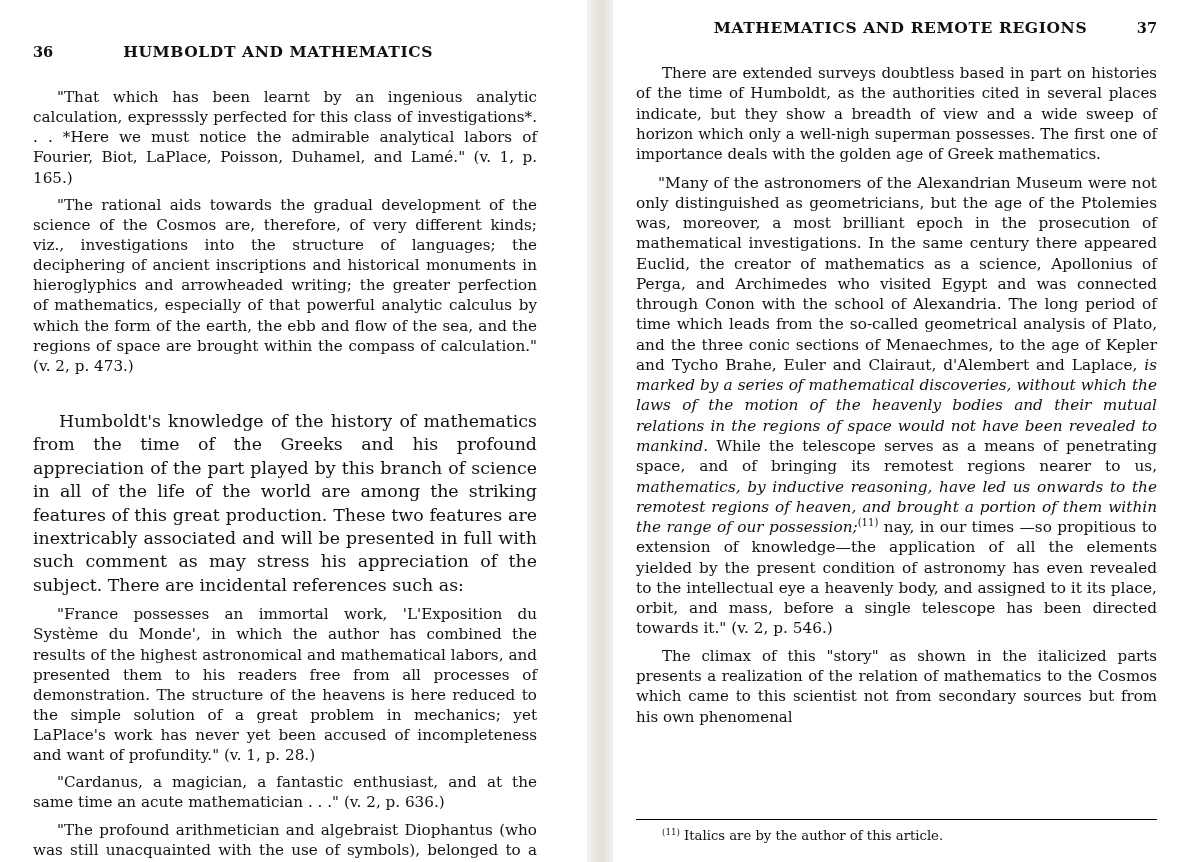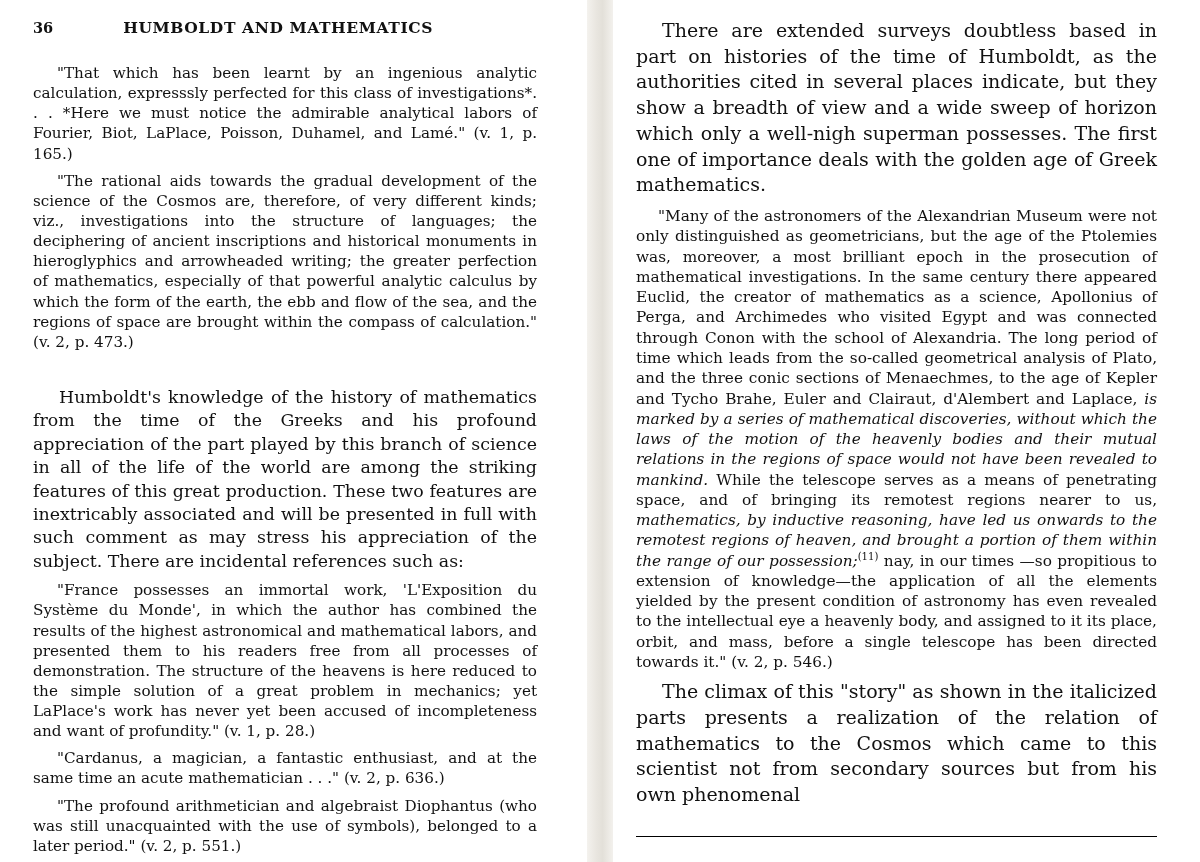--- a/index.html
+++ b/index.html
@@ -56,21 +56,21 @@
     letter-spacing: 0;
   }
   .running-head .title {
     flex: 1;
     text-align: center;
     font-weight: 700;
     font-size: 15.5px;
   }
   .running-head.left .folio { margin-right: 6px; }
   .running-head.right .folio { margin-left: 6px; }
-  .running-head.left .title { padding-right: 40px; }
+  .running-head.left .title { padding-right: 40px; margin-top: 24px; }
   .running-head.right .title { padding-left: 34px; }
 
   p.body {
     margin: 0 0 6px 0;
     text-align: justify;
     text-justify: inter-word;
     font-family: "DejaVu Serif", serif;
     -webkit-hyphens: manual;
     hyphens: manual;
   }
@@ -81,21 +81,21 @@
     margin-bottom: 7px;
     margin-top: 34px;
   }
   .page-left p.quote {
     font-size: 15.2px;
     line-height: 1.325;
     text-indent: 24px;
     margin-bottom: 7px;
   }
   .page-right p.main {
-    font-size: 19px;
+    font-size: 15px;
     line-height: 1.355;
     text-indent: 26px;
     margin-bottom: 8px;
   }
   .page-right p.quote {
     font-size: 15.3px;
     line-height: 1.325;
     text-indent: 22px;
     margin-bottom: 7px;
   }
@@ -140,23 +140,31 @@
     <p class="body quote">"The rational aids towards the gradual development of the science of the Cosmos are, therefore, of very different kinds; viz., investigations into the structure of languages; the deciphering of ancient inscriptions and historical monuments in hieroglyphics and arrowheaded writing; the greater perfection of mathematics, especially of that powerful analytic calculus by which the form of the earth, the ebb and flow of the sea, and the regions of space are brought within the compass of calculation." (v. 2, p. 473.)</p>
     <p class="body main">Humboldt's knowledge of the history of mathematics from the time of the Greeks and his profound appreciation of the part played by this branch of science in all of the life of the world are among the striking features of this great production. These two features are inextricably associated and will be presented in full with such comment as may stress his appreciation of the subject. There are incidental references such as:</p>
     <p class="body quote">"France possesses an immortal work, 'L'Exposition du Système du Monde', in which the author has combined the results of the highest astronomical and mathematical labors, and presented them to his readers free from all processes of demonstration. The structure of the heavens is here reduced to the simple solution of a great problem in mechanics; yet LaPlace's work has never yet been accused of incompleteness and want of profundity." (v. 1, p. 28.)</p>
     <p class="body quote">"Cardanus, a magician, a fantastic enthusiast, and at the same time an acute mathematician . . ." (v. 2, p. 636.)</p>
     <p class="body quote">"The profound arithmetician and algebraist Diophantus (who was still unacquainted with the use of symbols), belonged to a later period." (v. 2, p. 551.)</p>
   </div>
 
   <div class="gutter"></div>
 
   <div class="page page-right">
+    <div class="running-head right">
+      <span class="title">MATHEMATICS AND REMOTE REGIONS</span>
+      <span class="folio">37</span>
+    </div>
 
     <p class="body main">There are extended surveys doubtless based in part on histories of the time of Humboldt, as the authorities cited in several places indicate, but they show a breadth of view and a wide sweep of horizon which only a well-nigh superman possesses. The first one of importance deals with the golden age of Greek mathematics.</p>
     <p class="body quote"><span>"Many of the astronomers of the Alexandrian Museum were not only distinguished as geometricians, but the age of the Ptolemies was, moreover, a most brilliant epoch in the prosecution of mathematical investigations. In the same century there appeared Euclid, the creator of mathematics as a science, Apollonius of Perga, and Archimedes who visited Egypt and was connected through Conon with the school of Alexandria. The long period of time which leads from the so-called geometrical analysis of Plato, and the three conic sections of Menaechmes, to the age of Kepler and Tycho Brahe, Euler and Clairaut, d'Alembert and Laplace, </span><em class="ital">is marked by a series of mathematical discoveries, without which the laws of the motion of the heavenly bodies and their mutual relations in the regions of space would not have been revealed to mankind.</em><span> While the telescope serves as a means of penetrating space, and of bringing its remotest regions nearer to us, </span><em class="ital">mathematics, by inductive reasoning, have led us onwards to the remotest regions of heaven, and brought a portion of them within the range of our possession;</em><sup class="fn">(11)</sup><span> nay, in our times —so propitious to extension of knowledge—the application of all the elements yielded by the present condition of astronomy has even revealed to the intellectual eye a heavenly body, and assigned to it its place, orbit, and mass, before a single telescope has been directed towards it."   (v. 2, p. 546.)</span></p>
     <p class="body main">The climax of this "story" as shown in the italicized parts presents a realization of the relation of mathematics to the Cosmos which came to this scientist not from secondary sources but from his own phenomenal</p>
 
     <div class="footnote-area">
       <div class="footnote-rule"></div>
+      <p class="footnote">
+        <sup class="fn">(11)</sup>
+        <span>Italics are by the author of this article.</span>
+      </p>
     </div>
   </div>
 
 </div>
 
 </body></html>

